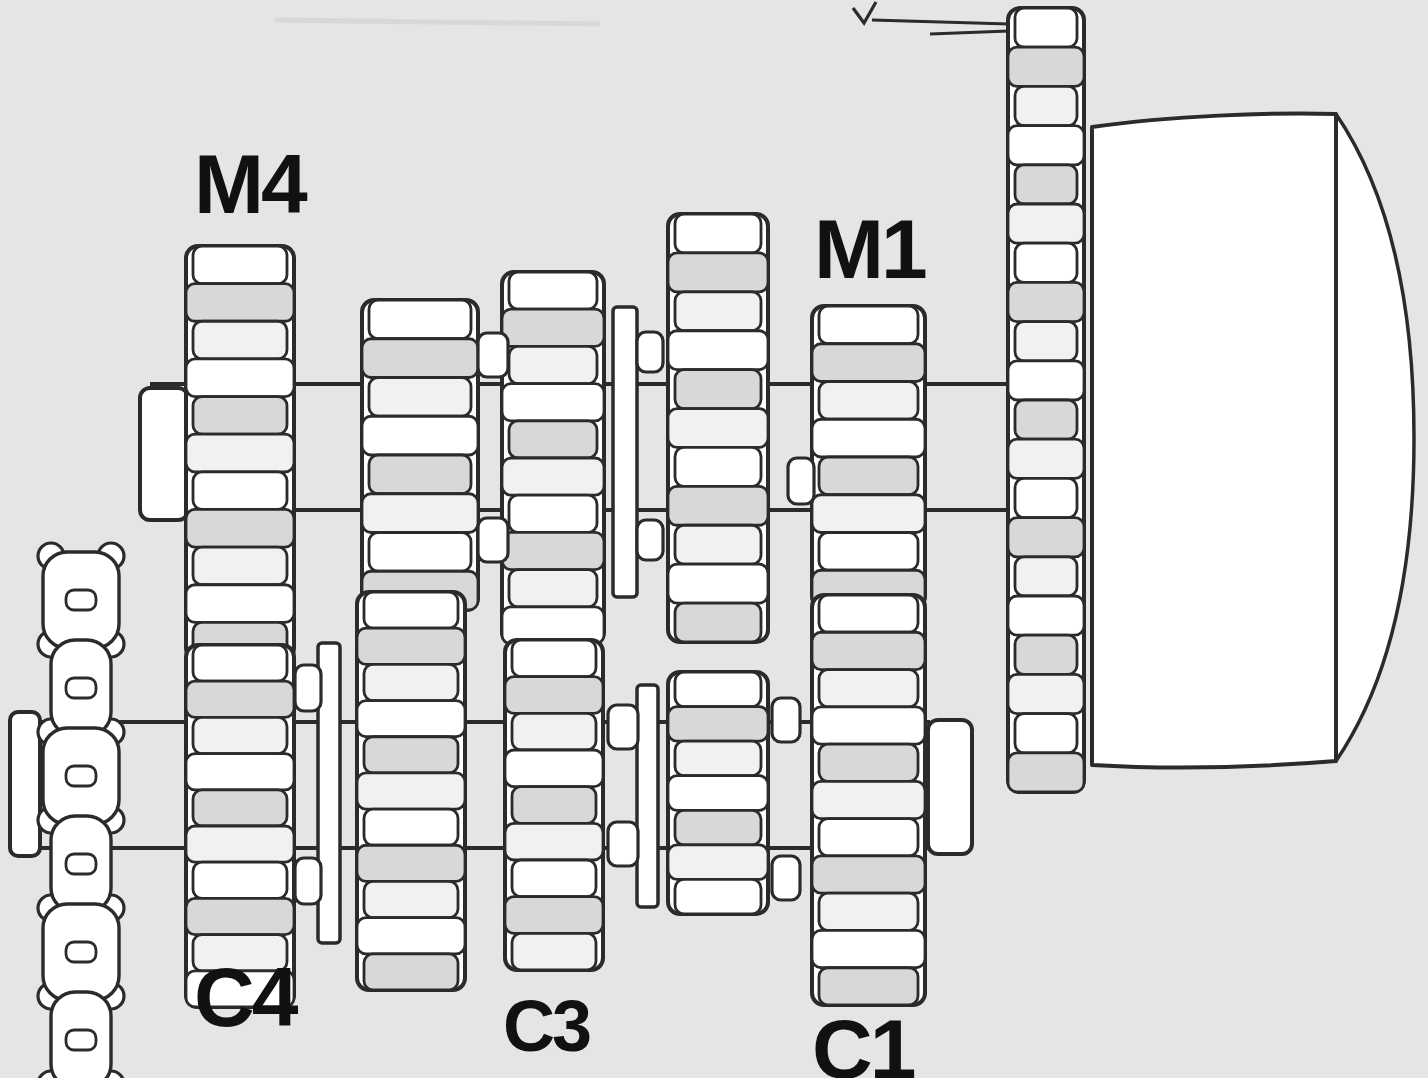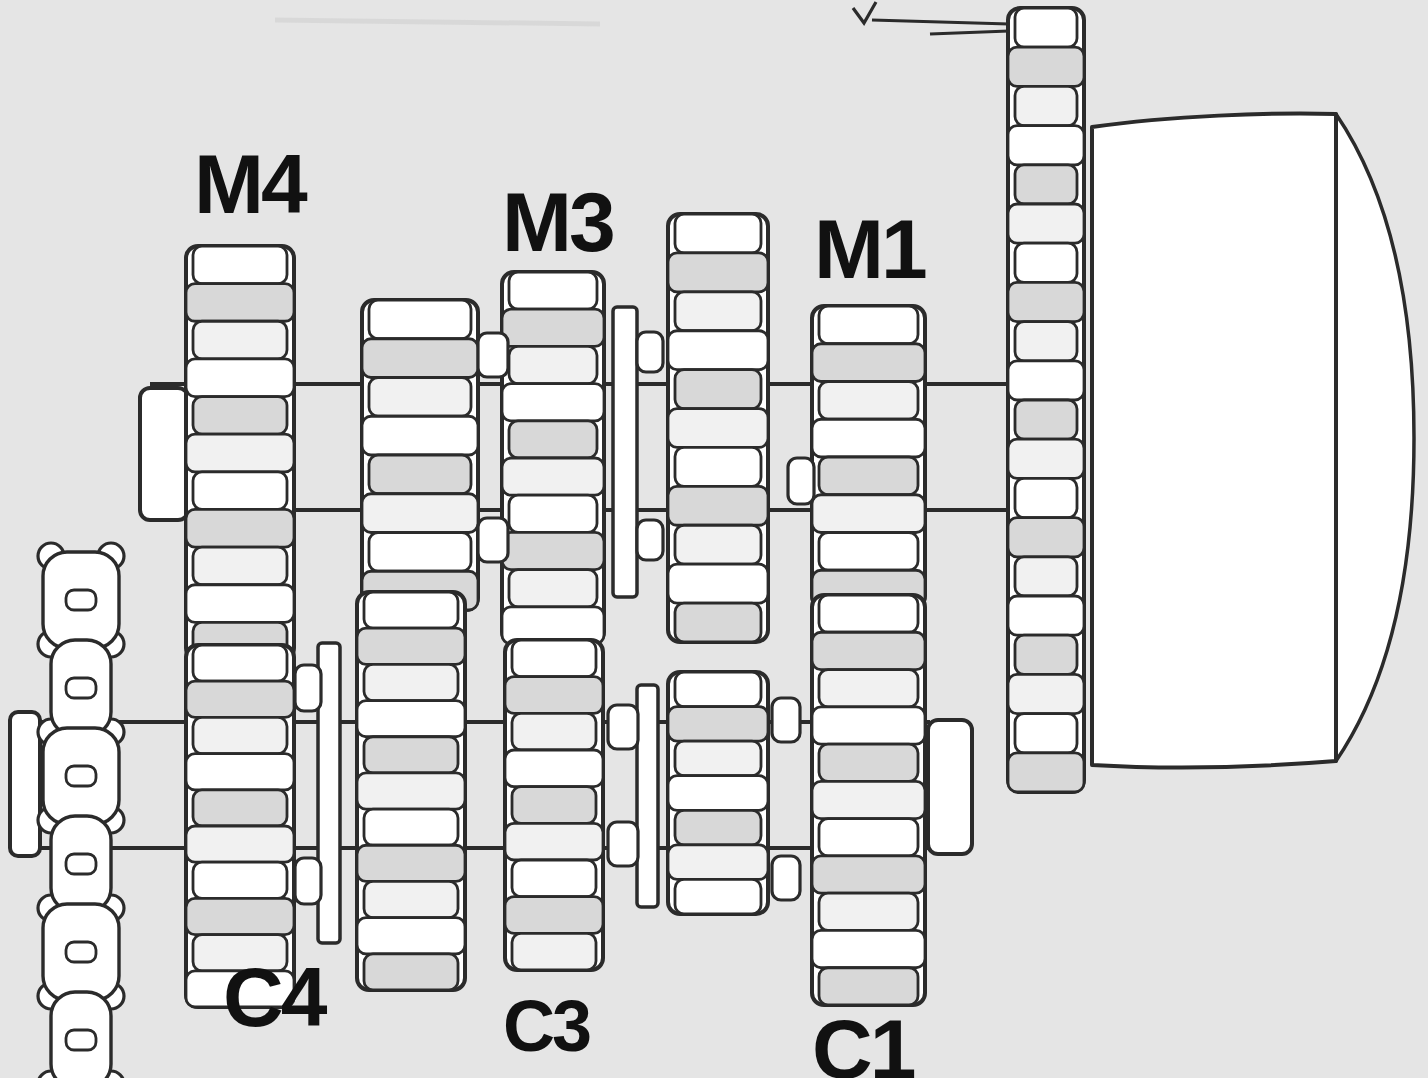--- a/index.html
+++ b/index.html
@@ -223,18 +223,17 @@
       <rect x="772" y="698" width="28" height="44" rx="9" fill="#fff" stroke="#2b2b2b" stroke-width="3.2"></rect>
       <rect x="772" y="856" width="28" height="44" rx="9" fill="#fff" stroke="#2b2b2b" stroke-width="3.2"></rect>
       <g>
         <polyline points="853,8 864,23 876,2" fill="none" stroke="#2b2b2b" stroke-width="3.2"></polyline>
         <line x1="872" y1="20" x2="1009" y2="24" stroke="#2b2b2b" stroke-width="3"></line>
         <line x1="930" y1="34" x2="1009" y2="31" stroke="#2b2b2b" stroke-width="3"></line>
       </g>
     </svg>
 
   <div class="lbl" style="left: 194px; top: 142px; font-size: 84px; color: rgb(17, 17, 17);">M4</div>
-  <div class="lbl" style="left: 502px; top: 180px; font-size: 84px; color: rgb(17, 17, 17);">M3</div>
   <div class="lbl" style="left: 814px; top: 207px; font-size: 84px; color: rgb(17, 17, 17);">M1</div>
-  <div class="lbl" style="left: 194px; top: 955px; font-size: 84px; color: rgb(17, 17, 17); margin-left: 29px;">C4</div>
+  <div class="lbl" style="left: 194px; top: 955px; font-size: 84px; color: rgb(17, 17, 17);">C4</div>
   <div class="lbl" style="left: 503px; top: 990px; font-size: 72px; color: rgb(17, 17, 17);">C3</div>
   <div class="lbl" style="left: 812px; top: 1007px; font-size: 84px; color: rgb(17, 17, 17);">C1</div>
 </div>
 
 </body></html>

